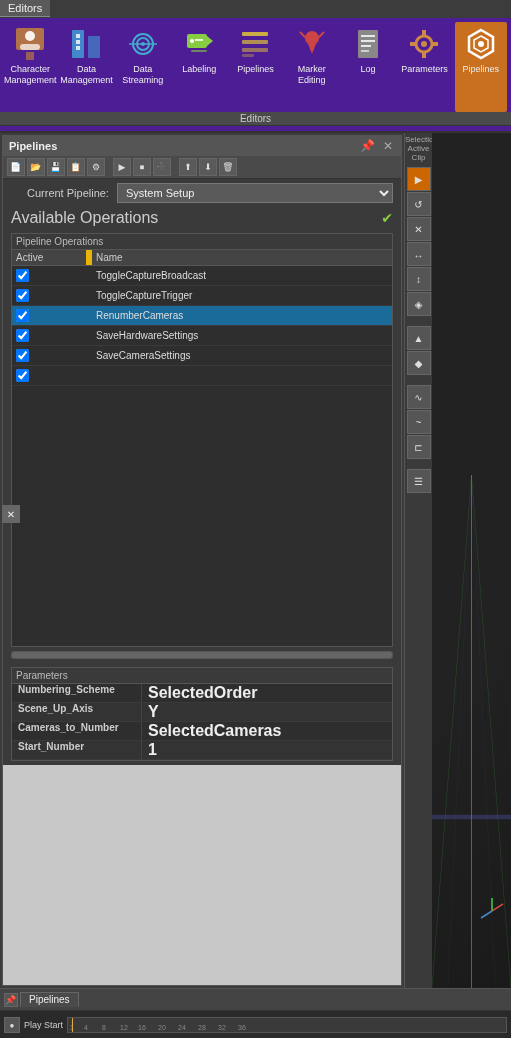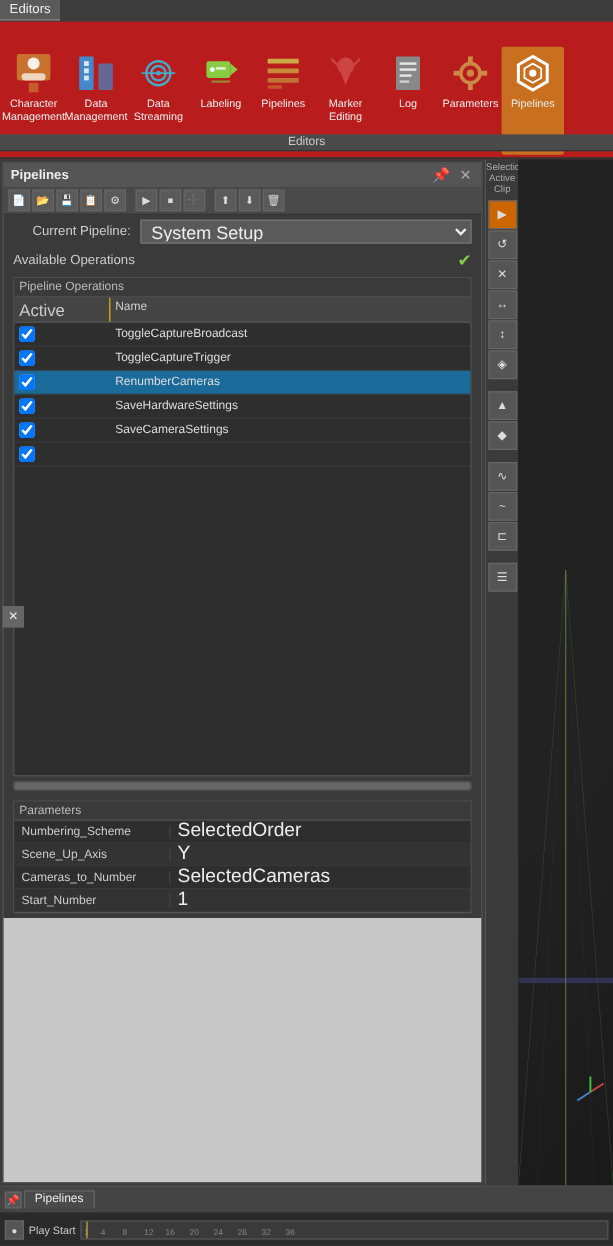--- a/index.html
+++ b/index.html
@@ -27,26 +27,27 @@
       left: 0;
     }
 
     
     .toolbar {
       position: absolute;
       top: 18px;
       left: 0;
       right: 0;
       height: 115px;
-      background: #b91c1c;
+      background: #4c1d95;
       border-bottom: 2px solid #333;
       display: flex;
-      align-items: flex-end;
+      align-items: center;
       padding: 4px 2px 2px 2px;
       flex-wrap: wrap;
+      flex-direction: column;
     }
 
     .toolbar-item {
       display: flex;
       flex-direction: column;
       align-items: center;
       justify-content: flex-start;
       width: 52px;
       padding: 4px 2px;
       cursor: pointer;
@@ -172,35 +173,35 @@
     .current-pipeline-label {
       color: #ccc;
       white-space: nowrap;
     }
 
     .pipeline-select {
       flex: 1;
       background: #5a5a5a;
       border: 1px solid #777;
       color: #eee;
-      font-size: 15px;
+      font-size: 11px;
       padding: 1px 4px;
       height: 20px;
     }
 
     .available-ops-row {
       display: flex;
       align-items: center;
       padding: 2px 8px;
       justify-content: space-between;
     }
 
     .available-ops-label {
       color: #ccc;
-      font-size: 11px;
+      font-size: 16px;
     }
 
     .available-ops-check {
       color: #88cc44;
       font-size: 14px;
     }
 
     
     .pipeline-ops-section {
       margin: 4px 8px;
@@ -219,23 +220,23 @@
 
     .ops-table-header {
       display: flex;
       background: #444;
       border-bottom: 1px solid #555;
     }
 
     .ops-col-active {
       width: 80px;
       padding: 2px 4px;
-      font-size: 14px;
-      color: #ccc;
-      border-right: 1px solid #eab308;
+      font-size: 10px;
+      color: #ccc;
+      border-right: 6px solid #eab308;
     }
 
     .ops-col-name {
       flex: 1;
       padding: 2px 4px;
       font-size: 10px;
       color: #ccc;
     }
 
     .ops-row {
@@ -284,21 +285,21 @@
       padding: 2px 4px;
       font-size: 10px;
       color: #bbb;
       border-bottom: 1px solid #555;
     }
 
     .param-row {
       display: flex;
       border-bottom: 1px solid #3a3a3a;
       height: 19px;
-      align-items: center;
+      font-weight: bold;
     }
 
     .param-row:nth-child(odd) {
       background: #333;
     }
 
     .param-row:nth-child(even) {
       background: #2e2e2e;
     }
 

